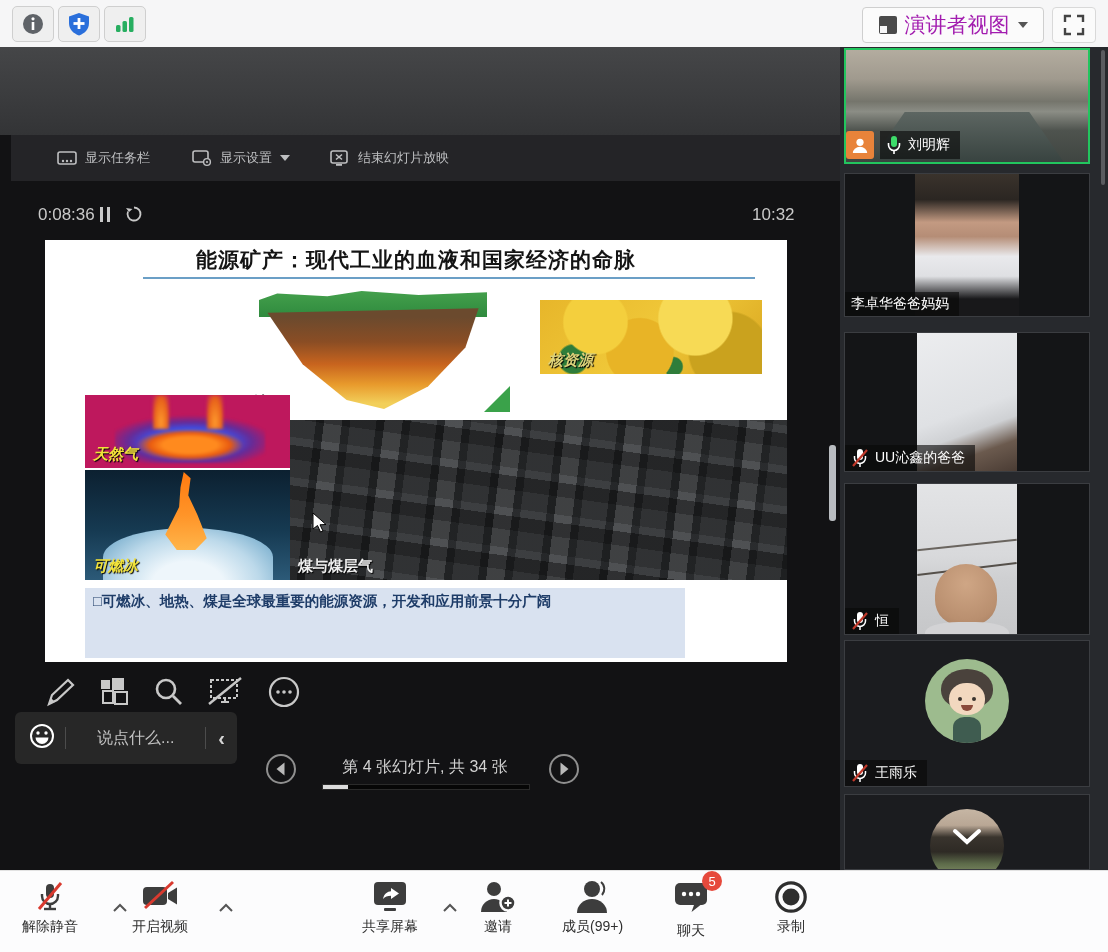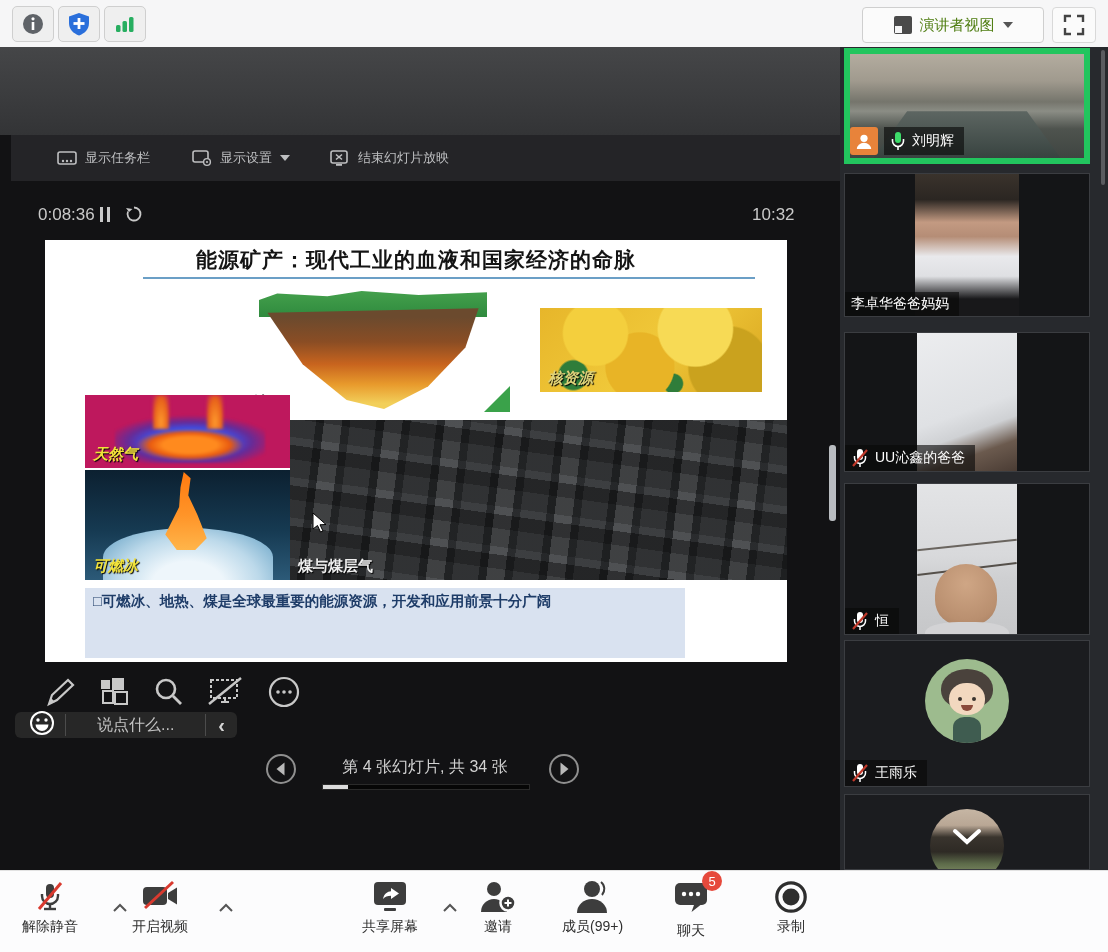--- a/index.html
+++ b/index.html
@@ -3,21 +3,21 @@
 <meta charset="utf-8">
 <style>
   html,body{margin:0;padding:0;}
   body{width:1108px;height:952px;position:relative;overflow:hidden;background:#fff;
        font-family:"Liberation Sans","DejaVu Sans",sans-serif;}
 
   
   .topbar{position:absolute;left:0;top:0;width:1108px;height:47px;background:#f6f6f7;border-bottom:1px solid #d8d8d8;}
   .tb-btn{position:absolute;top:6px;width:40px;height:34px;background:#efefef;border:1px solid #cfcfcf;border-radius:5px;display:flex;align-items:center;justify-content:center;}
   .view-btn{position:absolute;left:862px;top:7px;width:180px;height:34px;background:#fbfbfb;border:1px solid #cfcfcf;border-radius:4px;display:flex;align-items:center;justify-content:center;gap:8px;}
-  .view-btn .lbl{font-size:15px;color:#4d7c0f;}
+  .view-btn .lbl{font-size:21px;color:#a21caf;}
   .layout-ic{width:18px;height:18px;background:#4a4a4a;border-radius:2px;position:relative;}
   .layout-ic::after{content:"";position:absolute;left:1px;bottom:1px;width:7px;height:7px;background:#f6f6f7;}
   .caret-down{width:0;height:0;border-left:5px solid transparent;border-right:5px solid transparent;border-top:6px solid #555;}
   .fs-btn{position:absolute;left:1052px;top:7px;width:42px;height:34px;border:1px solid #d9d9d9;border-radius:4px;background:#fbfbfb;display:flex;align-items:center;justify-content:center;}
 
   
   .main{position:absolute;left:0;top:47px;width:840px;height:823px;background:#121214;}
   .main-top{position:absolute;left:0;top:0;width:840px;height:88px;background:linear-gradient(#454648,#333436);}
   .present-bar{position:absolute;left:0;top:88px;width:840px;height:46px;background:#242427;display:flex;align-items:center;margin-left:11px;}
   .pb-item{display:flex;align-items:center;gap:8px;color:#bebfc1;font-size:13px;cursor:default;}
@@ -35,21 +35,21 @@
   .img{position:absolute;overflow:hidden;}
   .img-label{position:absolute;left:8px;bottom:4px;font-size:15px;font-weight:bold;font-style:italic;color:#f2e23a;text-shadow:1px 1px 1px #000;}
   .img-oil{left:40px;top:52px;width:205px;height:93px;background:linear-gradient(180deg,#8d7ca4 0%,#c0a8bd 28%,#d8c3c0 42%,#55688c 55%,#31415f 100%);}
   .img-oil::before,.img-oil::after{content:"";position:absolute;background:#1d2430;}
   .img-oil::before{left:38px;top:18px;width:58px;height:52px;clip-path:polygon(0 100%,18% 100%,28% 30%,8% 0,14% 0,40% 28%,40% 100%,100% 100%,100% 85%,0 85%);}
   .img-oil::after{left:104px;top:14px;width:66px;height:56px;clip-path:polygon(0 100%,16% 100%,24% 32%,4% 0,12% 0,38% 30%,38% 100%,100% 100%,100% 82%,0 82%);}
   .img-geo{left:200px;top:45px;width:275px;height:133px;background:#fff;}
   .geo-blob{position:absolute;left:18px;top:12px;width:220px;height:112px;background:linear-gradient(180deg,#6b4a2e 18%,#8a4d24 40%,#c8641e 60%,#e89a2c 78%,#f2cf5a 95%);clip-path:polygon(2% 14%,98% 10%,92% 45%,75% 80%,55% 100%,38% 92%,18% 60%);}
   .geo-top{position:absolute;left:14px;top:6px;width:228px;height:26px;background:linear-gradient(#44a04c,#2f8a3e);clip-path:polygon(0 35%,8% 10%,30% 20%,45% 0,70% 15%,100% 5%,100% 100%,0 100%);}
   .geo-tri{position:absolute;right:10px;bottom:6px;width:0;height:0;border-left:26px solid transparent;border-bottom:26px solid #3aa24a;}
-  .img-nuc{left:495px;top:68px;width:222px;height:84px;background:
+  .img-nuc{left:495px;top:60px;width:222px;height:74px;background:
       radial-gradient(circle at 25% 30%,#f4cf3d 0 18%,transparent 19%),
       radial-gradient(circle at 70% 25%,#f7da55 0 22%,transparent 23%),
       radial-gradient(circle at 45% 70%,#e8b426 0 25%,transparent 26%),
       radial-gradient(circle at 85% 70%,#caa21e 0 20%,transparent 21%),
       radial-gradient(circle at 15% 80%,#2f7d3a 0 7%,transparent 8%),
       radial-gradient(circle at 60% 90%,#2f7d3a 0 6%,transparent 7%),
       linear-gradient(135deg,#e7b62a,#f0c839 50%,#d8a51f); text-align: center;}
   .img-gas{left:40px;top:155px;width:205px;height:73px;background:#be185d;}
   .gas-flame{position:absolute;left:30px;top:8px;width:150px;height:60px;background:
       radial-gradient(ellipse 60% 45% at 50% 70%,#ff8a1e 0 30%,#e85a10 45%,transparent 60%),
@@ -69,35 +69,35 @@
   .lbl-coal{color:#eee;font-style:normal;}
   .bullets{position:absolute;left:40px;top:348px;width:600px;height:70px;background:#d9e2f0;padding:2px 8px;box-sizing:border-box;}
   .bullet-line{font-size:14.5px;line-height:22px;font-weight:bold;color:#1e3c68;white-space:nowrap;}
   .cursor{position:absolute;left:267px;top:272px;}
 
   
   .annot{position:absolute;left:45px;top:628px;display:flex;align-items:center;gap:22px;}
   .annot svg{display:block;}
 
   
-  .chat-pill{position:absolute;left:15px;top:665px;width:222px;height:26px;background:#272727;border-radius:6px;display:flex;align-items:center;}
+  .chat-pill{position:absolute;left:15px;top:665px;width:222px;height:52px;background:#272727;border-radius:6px;display:flex;align-items:center;}
   .chat-div{width:1px;height:22px;background:#4c4c4c;}
   .chat-ph{flex:1;text-align:center;color:#c3c3c3;font-size:16px;}
   .chat-col{color:#d5d5d5;font-size:20px;font-weight:bold;padding:0 12px;}
 
   
   .nav-circle{position:absolute;top:706px;width:32px;height:32px;}
   .nav-text{position:absolute;left:300px;top:710px;width:250px;text-align:center;color:#d2d2d2;font-size:16px;}
   .progress{position:absolute;left:322px;top:737px;width:206px;height:4px;background:#060606;border:1px solid #2a2a2a;}
   .progress-fill{width:12%;height:100%;background:#dcdcdc;}
 
   
   .sidebar{position:absolute;left:840px;top:47px;width:268px;height:823px;background:#27292d;}
   .tile{position:absolute;left:4px;width:246px;background:#141517;border:1px solid #3b3d41;box-sizing:border-box;overflow:hidden;}
-  .tile-active{border:6px solid #22c55e;text-align:right;}
+  .tile-active{border:2px solid #22c55e;text-align:right;}
   .pillar{position:absolute;top:0;bottom:0;left:50%;transform:translateX(-50%);}
   .name-strip{position:absolute;left:0;bottom:0;display:flex;align-items:center;gap:6px;background:rgba(8,8,8,.62);padding:3px 10px 3px 6px;color:#fff;font-size:14px;}
   .host-badge{width:28px;height:28px;background:#e8833a;border-radius:3px;display:flex;align-items:center;justify-content:center;flex:none;}
   .avatar-circle{position:absolute;left:50%;transform:translateX(-50%);border-radius:50%;}
   .room-video{position:absolute;inset:0;background:linear-gradient(180deg,#b3ac9f 0%,#a09a8e 26%,#75756c 46%,#8b8d85 55%,#4e534e 72%,#3f4541 100%);}
   .room-video::before{content:"";position:absolute;left:10%;top:55%;width:80%;height:45%;background:linear-gradient(180deg,#5d6662,#384340);clip-path:polygon(18% 0,82% 0,100% 100%,0 100%);}
 
   
   .scroll-mid{position:absolute;left:829px;top:445px;width:7px;height:76px;background:#b9bcc0;border-radius:3px;}
   .scroll-right{position:absolute;left:1101px;top:50px;width:4px;height:135px;background:#5a5c60;border-radius:2px;}

